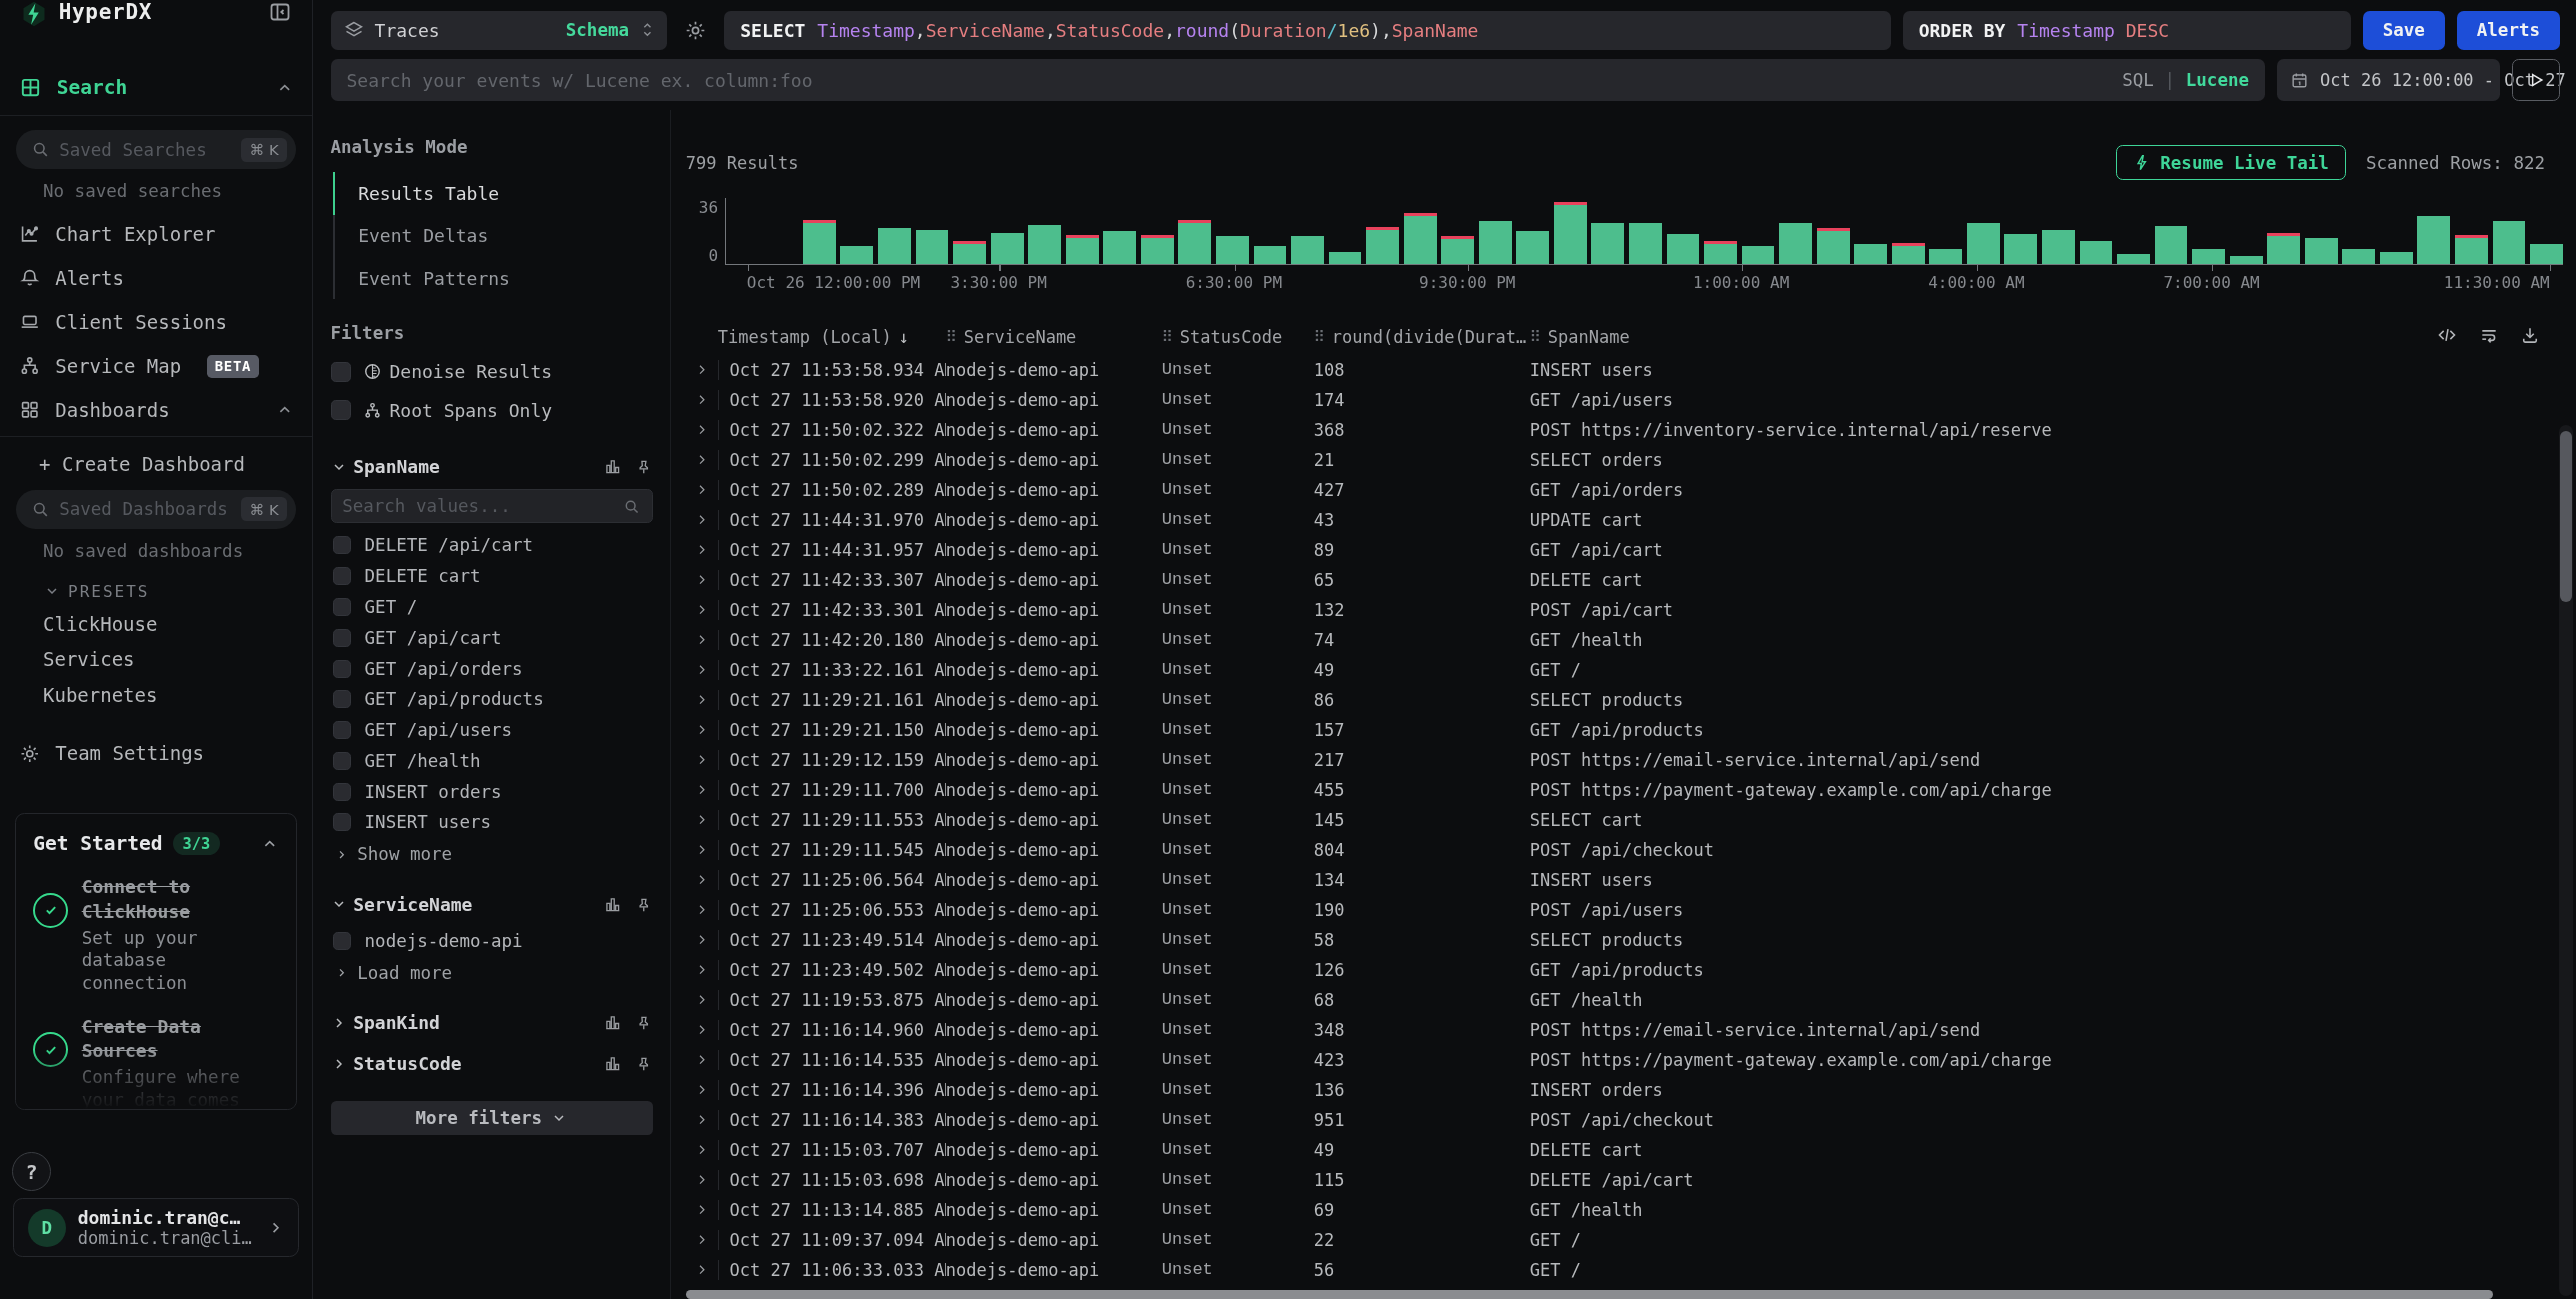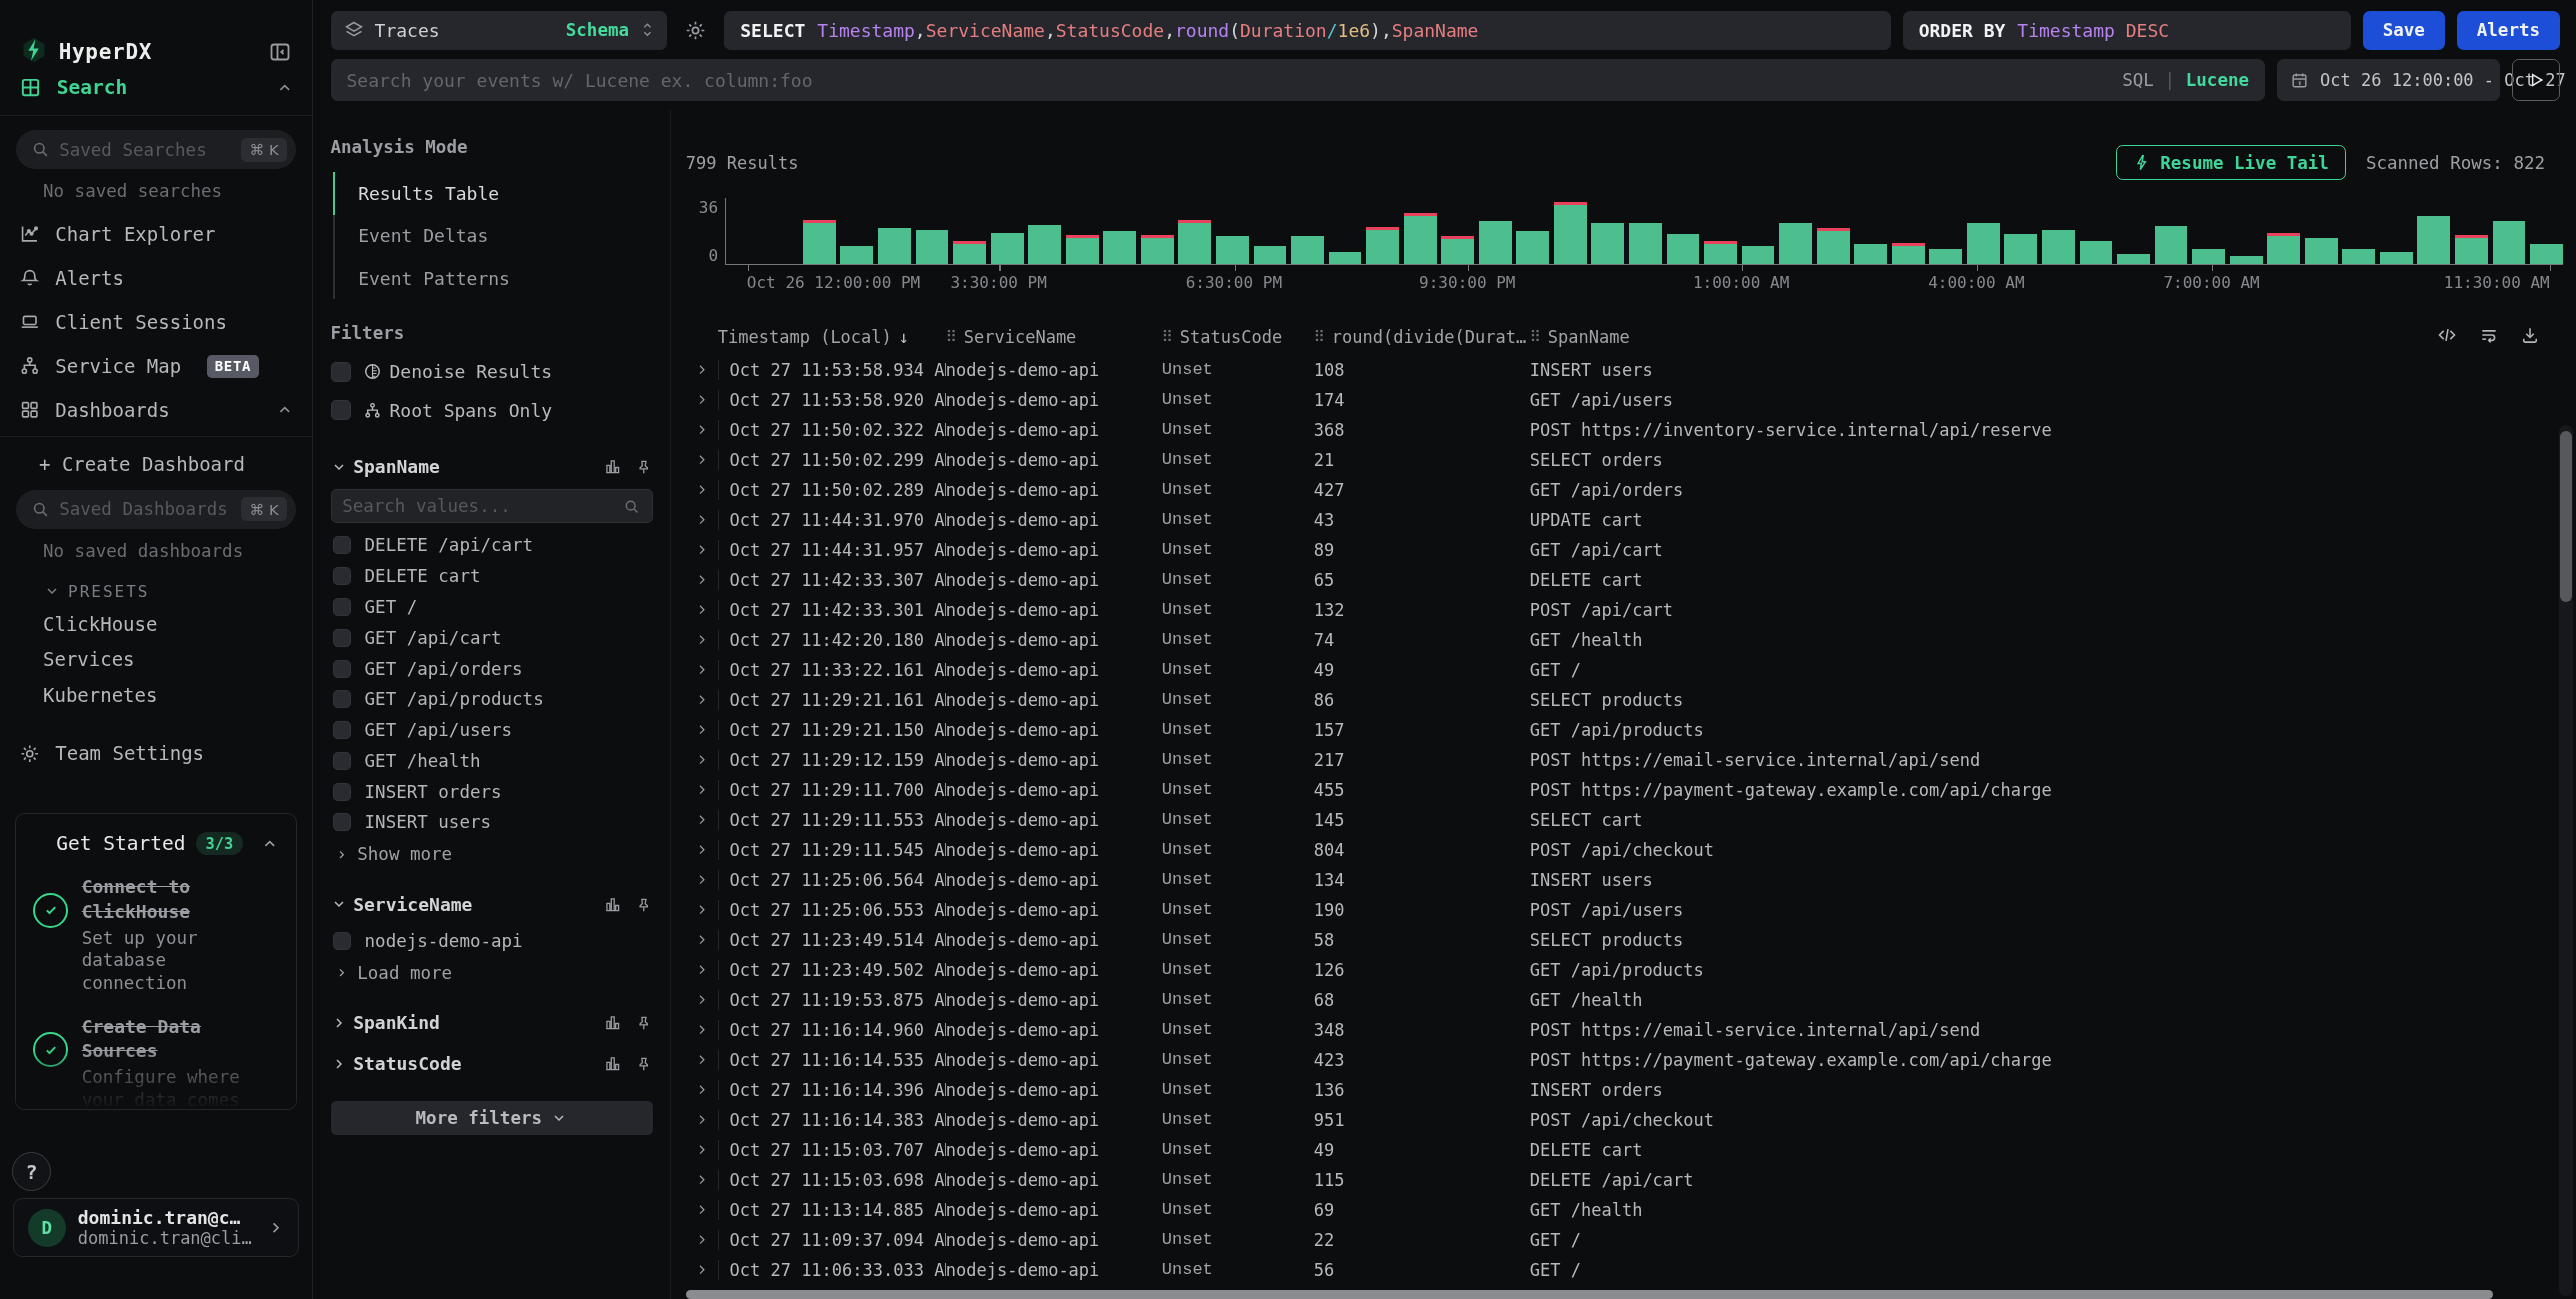--- a/index.html
+++ b/index.html
@@ -8,21 +8,21 @@
     background:#0c0d0f; color:#c4c6c9;
     font-family:"DejaVu Sans Mono", monospace;
     font-size:17.5px;
   }
   svg { display:block; }
   .root { display:flex; width:100%; height:100%; }
 
   
   .sidebar { width:313px; min-width:313px; height:100%; border-right:0.7px solid #1f2126;
              display:flex; flex-direction:column; position:relative; background:#0c0d0f; }
-  .logo-row { display:flex; align-items:flex-end; gap:10.7px; padding:0 20px; height:64px; }
+  .logo-row { display:flex; align-items:flex-start; gap:10.7px; padding:0 20px; height:64px; }
   .brand { font-weight:bold; font-size:21px; color:#eceded; letter-spacing:0.7px; }
   .collapse-btn { margin-left:auto; color:#9a9da2; }
   .nav-item { display:flex; align-items:center; gap:14.8px; height:44px; padding:0 19px;
               color:#b6b8bb; font-size:19px; cursor:pointer; }
   .nav-item .nav-ic { color:#a6a9ad; }
   .nav-item.active { color:#3fd494; font-weight:bold; font-size:19.5px; height:47px; }
   .nav-item.active .nav-ic { color:#3fd494; }
   .nav-item .trail { margin-left:auto; color:#8b8e93; }
   .divider { height:0.7px; background:#1d1f23; margin:4px 0; }
   .pill { display:flex; align-items:center; gap:9.4px; margin:10.7px 16px 6.7px;
@@ -40,21 +40,21 @@
   .presets-head { display:flex; align-items:center; gap:8px; color:#7b7e84; font-size:16px;
                   letter-spacing:2px; padding:10.7px 0 5.4px 44px; cursor:pointer; }
   .preset-item { color:#b6b8bb; font-size:19px; padding:6.7px 0 6.7px 43px; cursor:pointer; }
   .team { margin-top:19px; }
 
   .getstarted { margin:38px 14.8px 0; border:0.7px solid #24262b; border-radius:9.4px;
                 padding:17.5px 17.5px 0; position:relative; overflow:hidden; height:297px; }
   .getstarted:after { content:""; position:absolute; left:0; right:0; bottom:0; height:60px;
                       background:linear-gradient(to bottom, rgba(12,13,15,0), #0c0d0f); }
   .gs-head { display:flex; align-items:center; gap:10.7px; }
-  .gs-title { font-weight:normal; font-size:19.5px; color:#e7e8ea;margin-left:23px; }
+  .gs-title { font-weight:bold; font-size:19.5px; color:#e7e8ea; }
   .gs-badge { background:rgba(63,212,148,.14); color:#3fd494; font-weight:bold; font-size:15.4px;
               border-radius:671px; padding:2.7px 9.4px; }
   .gs-chev { margin-left:auto; color:#9a9da2; }
   .gs-item { display:flex; gap:13.4px; margin-top:20px; }
   .gs-check { width:35px; height:35px; min-width:35px; border-radius:50%;
               border:2px solid #36d98c; color:#36d98c; display:flex; align-items:center;
               justify-content:center; margin-top:17.5px; }
   .gs-texts { display:flex; flex-direction:column; }
   .gs-item-title { color:#9a9da1; font-weight:bold; font-size:18px; text-decoration:line-through;
                    line-height:1.35; }

